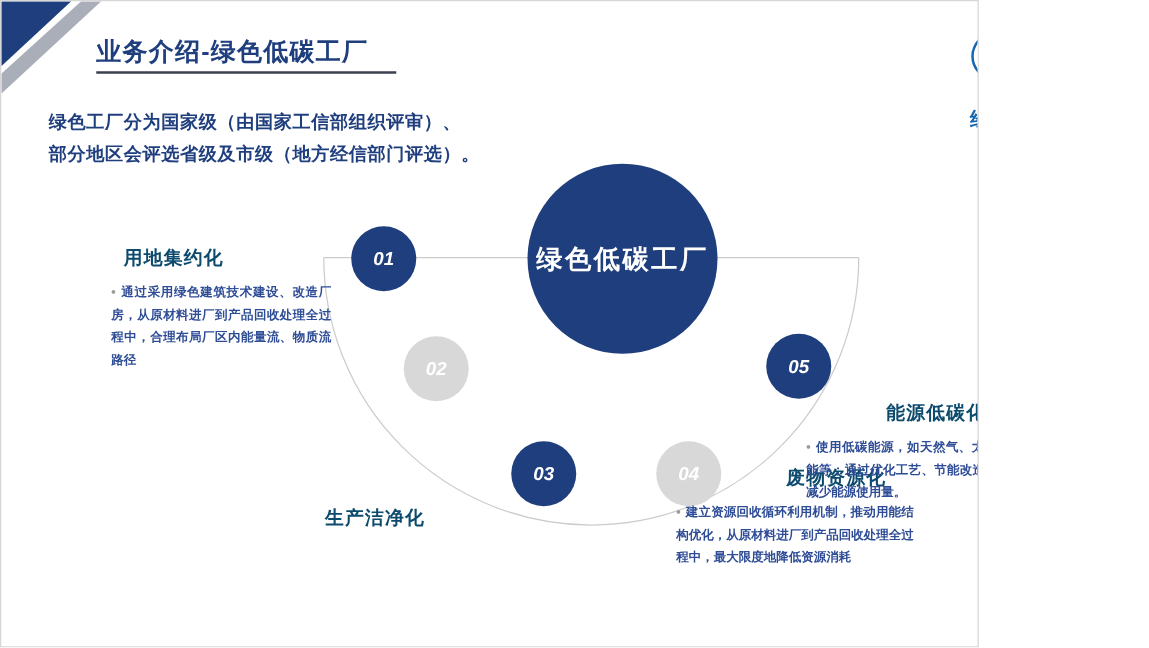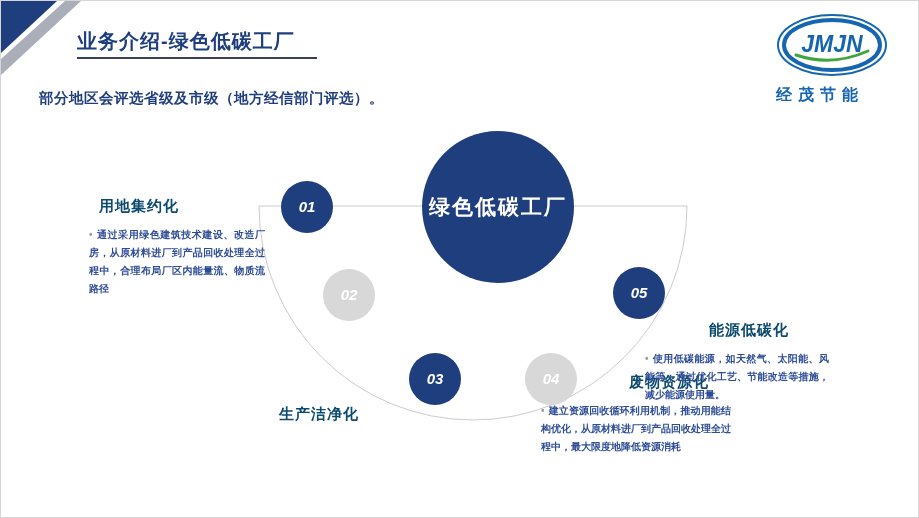--- a/index.html
+++ b/index.html
@@ -1,16 +1,16 @@
 <!DOCTYPE html>
 <html><head>
 <meta charset="utf-8">
 <style>
   html,body{margin:0;padding:0;background:#ffffff;font-family:"Liberation Sans","DejaVu Sans",sans-serif;}
-  .slide{position:relative;width:919px;height:518px;background:#ffffff;border:1px solid #d6d6d6;box-sizing:border-box;overflow:hidden;}
+  .slide{position:relative;width:783px;height:518px;background:#ffffff;border:1px solid #d6d6d6;box-sizing:border-box;overflow:hidden;}
 
   
   .ribbon{position:absolute;left:0;top:0;}
 
   
   .title{position:absolute;left:76px;top:27px;font-size:20px;font-weight:800;color:#1f3e7d;letter-spacing:1px;}
   .title-underline{position:absolute;left:76px;top:56px;width:240px;height:2px;background:#3a4050;}
 
   
   .logo{position:absolute;left:775px;top:12px;width:130px;text-align:left;}
@@ -27,21 +27,21 @@
   
   .block{position:absolute;}
   .block h3{margin:0;font-size:15px;font-weight:800;color:#0c4a6e;letter-spacing:1px;}
   .block .desc{margin-top:10px;font-size:10px;line-height:18px;color:#2f4d96;font-weight:600;text-align:justify;}
   .bullet{color:#9a9a9a;margin-right:4px;font-weight:bold;}
 
   .block-1{left:88px;top:196px;width:176px;}
   .block-1 h3{padding-left:10px;}
   .block-2{left:148px;top:308px;width:172px;}
   .block-2 h3{padding-left:8px;}
-  .block-3{left:270px;top:404px;width:176px;}
+  .block-3{left:251px;top:404px;width:176px;}
   .block-3 h3{padding-left:8px;}
   .block-4{left:540px;top:372px;width:190px;}
   .block-4 h3{padding-left:88px;}
   .block-5{left:644px;top:288px;width:184px;margin-top:32px;}
   .block-5 h3{padding-left:64px;}
 </style>
 </head>
 <body>
 
 <div class="slide">
@@ -58,20 +58,21 @@
     <svg width="112" height="64" viewBox="0 0 112 64">
       <ellipse cx="56" cy="32" rx="54" ry="30" fill="#ffffff" stroke="#1565b0" stroke-width="2"></ellipse>
       <ellipse cx="56" cy="32" rx="48" ry="25" fill="#ffffff" stroke="#1565b0" stroke-width="4"></ellipse>
       <text x="56" y="39" text-anchor="middle" font-size="23" font-weight="bold" font-style="italic" fill="#1565b0">JMJN</text>
       <path d="M 20 42 Q 56 54 92 38" fill="none" stroke="#3fa63f" stroke-width="3" stroke-linecap="round"></path>
     </svg>
     <div class="company">经茂节能</div>
   </div>
 
   <div class="intro">
+    <div>绿色工厂分为国家级（由国家工信部组织评审）、</div>
     <div>部分地区会评选省级及市级（地方经信部门评选）。</div>
   </div>
 
   <svg class="diagram" width="919" height="518" viewBox="0 0 919 518">
 
     <line x1="258" y1="205" x2="686" y2="205" stroke="#cccccc" stroke-width="1"></line>
     <path d="M 258 205 A 214 214 0 0 0 686 205" fill="none" stroke="#cccccc" stroke-width="1"></path>
 
     <circle cx="497" cy="206" r="76" fill="#1f3e7d"></circle>
     <text class="center-text" x="497" y="213" text-anchor="middle">绿色低碳工厂</text>

